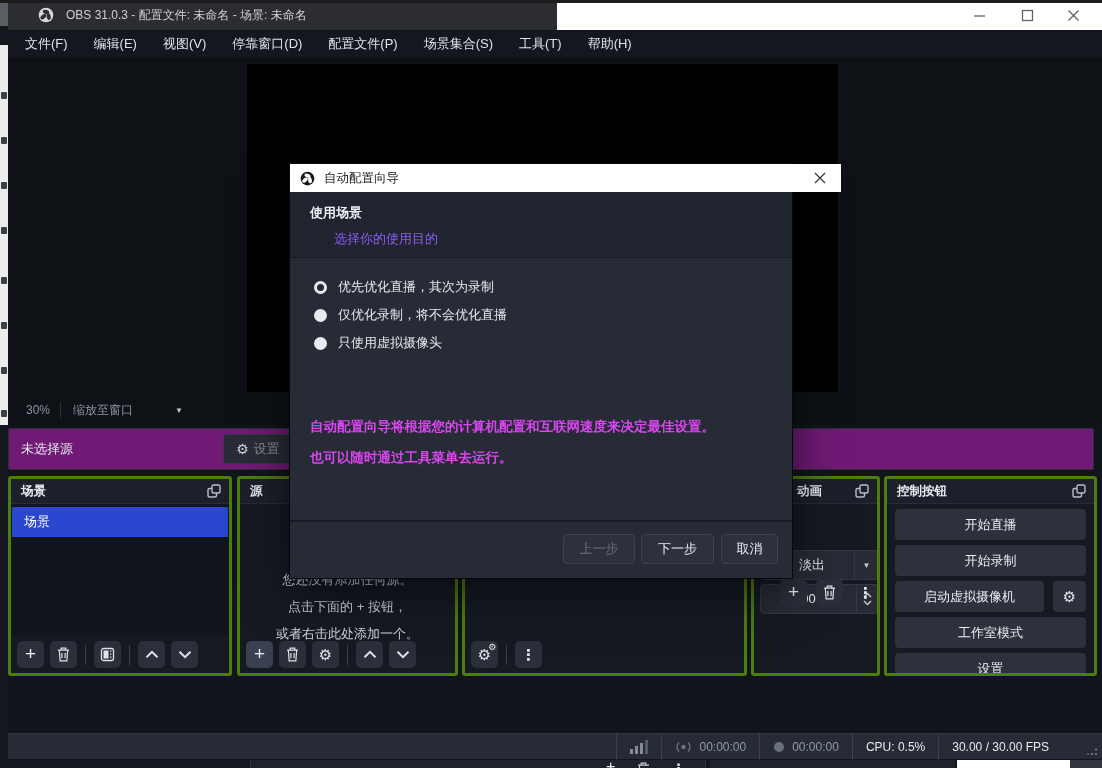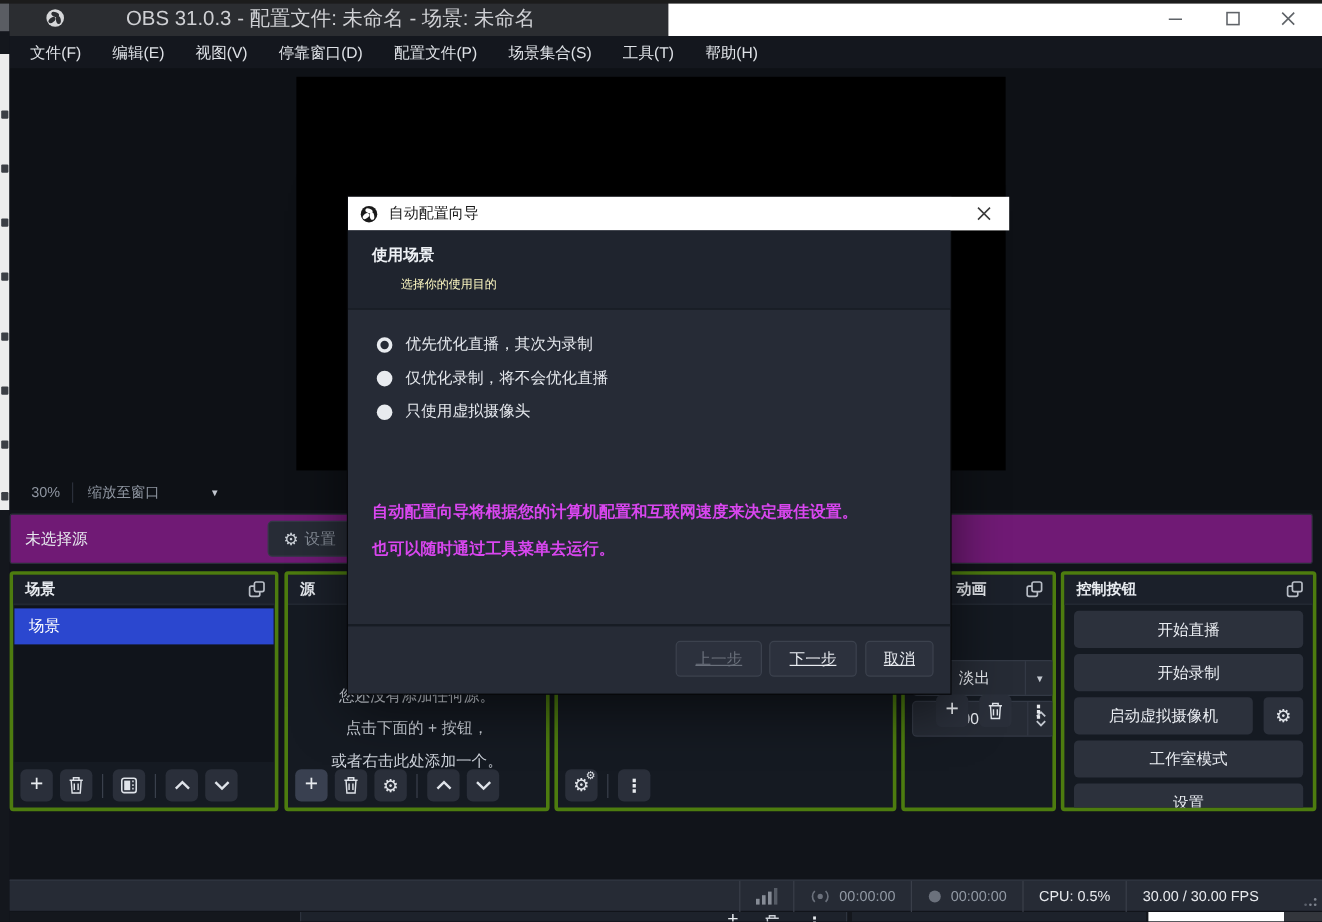--- a/index.html
+++ b/index.html
@@ -11,21 +11,21 @@
   #left-sliver { position:absolute; left:0; top:0; width:8px; height:768px; background:#14171d; overflow:hidden; }
   #left-sliver .sl-top { position:absolute; left:0; top:0; width:8px; height:26px; background:#5a5d63; }
   #left-sliver .sl-light { position:absolute; left:0; top:45px; width:8px; height:380px; background:#ececec; }
   #left-sliver .frag { position:absolute; left:1px; width:6px; height:7px; background:#3c3f45; border-radius:1px; }
 
   
   #titlebar { position:absolute; left:8px; top:0; width:1094px; height:30px; background:#2b2d31; }
   #titlebar-white { position:absolute; left:549px; top:0; right:0; height:30px; background:#ffffff; }
   #top-edge { position:absolute; left:0; top:0; width:1102px; height:3px; background:#1c1c1c; z-index:5; }
   #app-logo { position:absolute; left:30px; top:7px; width:16px; height:16px; }
-  #window-title { position:absolute; left:58px; top:0; height:28px; line-height:31px; font-size:17px; color:#cfd0d4; white-space:nowrap;margin-left:39px; }
+  #window-title { position:absolute; left:58px; top:0; height:28px; line-height:31px; font-size:12px; color:#cfd0d4; white-space:nowrap; }
   .wctl { position:absolute; top:0; width:34px; height:30px; display:flex; align-items:center; justify-content:center; }
   #btn-minimize { left:954px; } #btn-maximize { left:1002px; } #btn-close { left:1048px; }
 
   
   #menubar { position:absolute; left:8px; top:30px; width:1094px; height:27px; background:#14171e; display:flex; align-items:center; padding-left:4px; }
   .menu-item { padding:0 13px; font-size:13px; color:#dfe2e7; line-height:27px; }
 
   
   #preview { position:absolute; left:8px; top:57px; width:1094px; height:368px; background:#0e1116; }
   #canvas { position:absolute; left:239px; top:7px; width:591px; height:328px; background:#000; }
@@ -101,29 +101,29 @@
   #bs-icons { position:absolute; left:598px; top:1px; display:flex; gap:22px; color:#c9cdd4; }
 
   
   #dialog { position:absolute; left:290px; top:164px; width:502px; height:414px; z-index:10; background:#262b36; box-shadow:0 12px 44px rgba(0,0,0,.6), 0 0 0 1px #0a0c10; }
   #dlg-titlebar { position:absolute; left:0; top:0; width:551px; height:28px; background:#ffffff; display:flex; align-items:center; }
   #dlg-logo { margin-left:10px; width:15px; height:15px; }
   #dlg-title { margin-left:9px; font-size:12.5px; color:#1a1a1a; }
   #dlg-close { position:absolute; right:6px; top:0; width:30px; height:28px; display:flex; align-items:center; justify-content:center; }
   #dlg-head { position:absolute; left:0; top:28px; width:502px; height:66px; background:#1f242e; border-bottom:1px solid #171b22; }
   #dlg-head .h1 { position:absolute; left:20px; top:12px; font-size:13px; font-weight:700; color:#eef1f5; }
-  #dlg-head .h2 { position:absolute; left:44px; top:38px; font-size:10px; color:#fef9c3; }
+  #dlg-head .h2 { position:absolute; left:44px; top:38px; font-size:13px; color:#8b5cf6; }
   .radio-row { position:absolute; left:24px; height:20px; display:flex; align-items:center; gap:11px; }
   .radio { width:13px; height:13px; border-radius:50%; }
   .radio.checked { border:3.5px solid #e8ebef; background:transparent; }
   .radio.unchecked { background:#e8ebef; }
   .radio-label { font-size:13px; color:#e5e8ed; }
   .dlg-desc { position:absolute; left:20px; font-size:13.5px; font-weight:700; color:#d946ef; }
   #dlg-divider { position:absolute; left:0; top:356px; width:502px; height:2px; background:#171c24; }
-  .dlg-btn { position:absolute; top:370px; height:30px; background:#2c313d; border:1px solid #3c424e; border-radius:4px; display:flex; align-items:center; justify-content:center; font-size:13px; color:#e9ecf1;text-decoration:underline; }
+  .dlg-btn { position:absolute; top:370px; height:30px; background:#2c313d; border:1px solid #3c424e; border-radius:4px; display:flex; align-items:center; justify-content:center; font-size:13px; color:#e9ecf1; }
   #dlg-back { left:273px; width:72px; color:#6b717c; }
   #dlg-next { left:351px; width:73px; }
   #dlg-cancel { left:431px; width:57px; }
 </style>
 </head>
 <body>
 
 <div id="screen">
 
   <div id="left-sliver">

